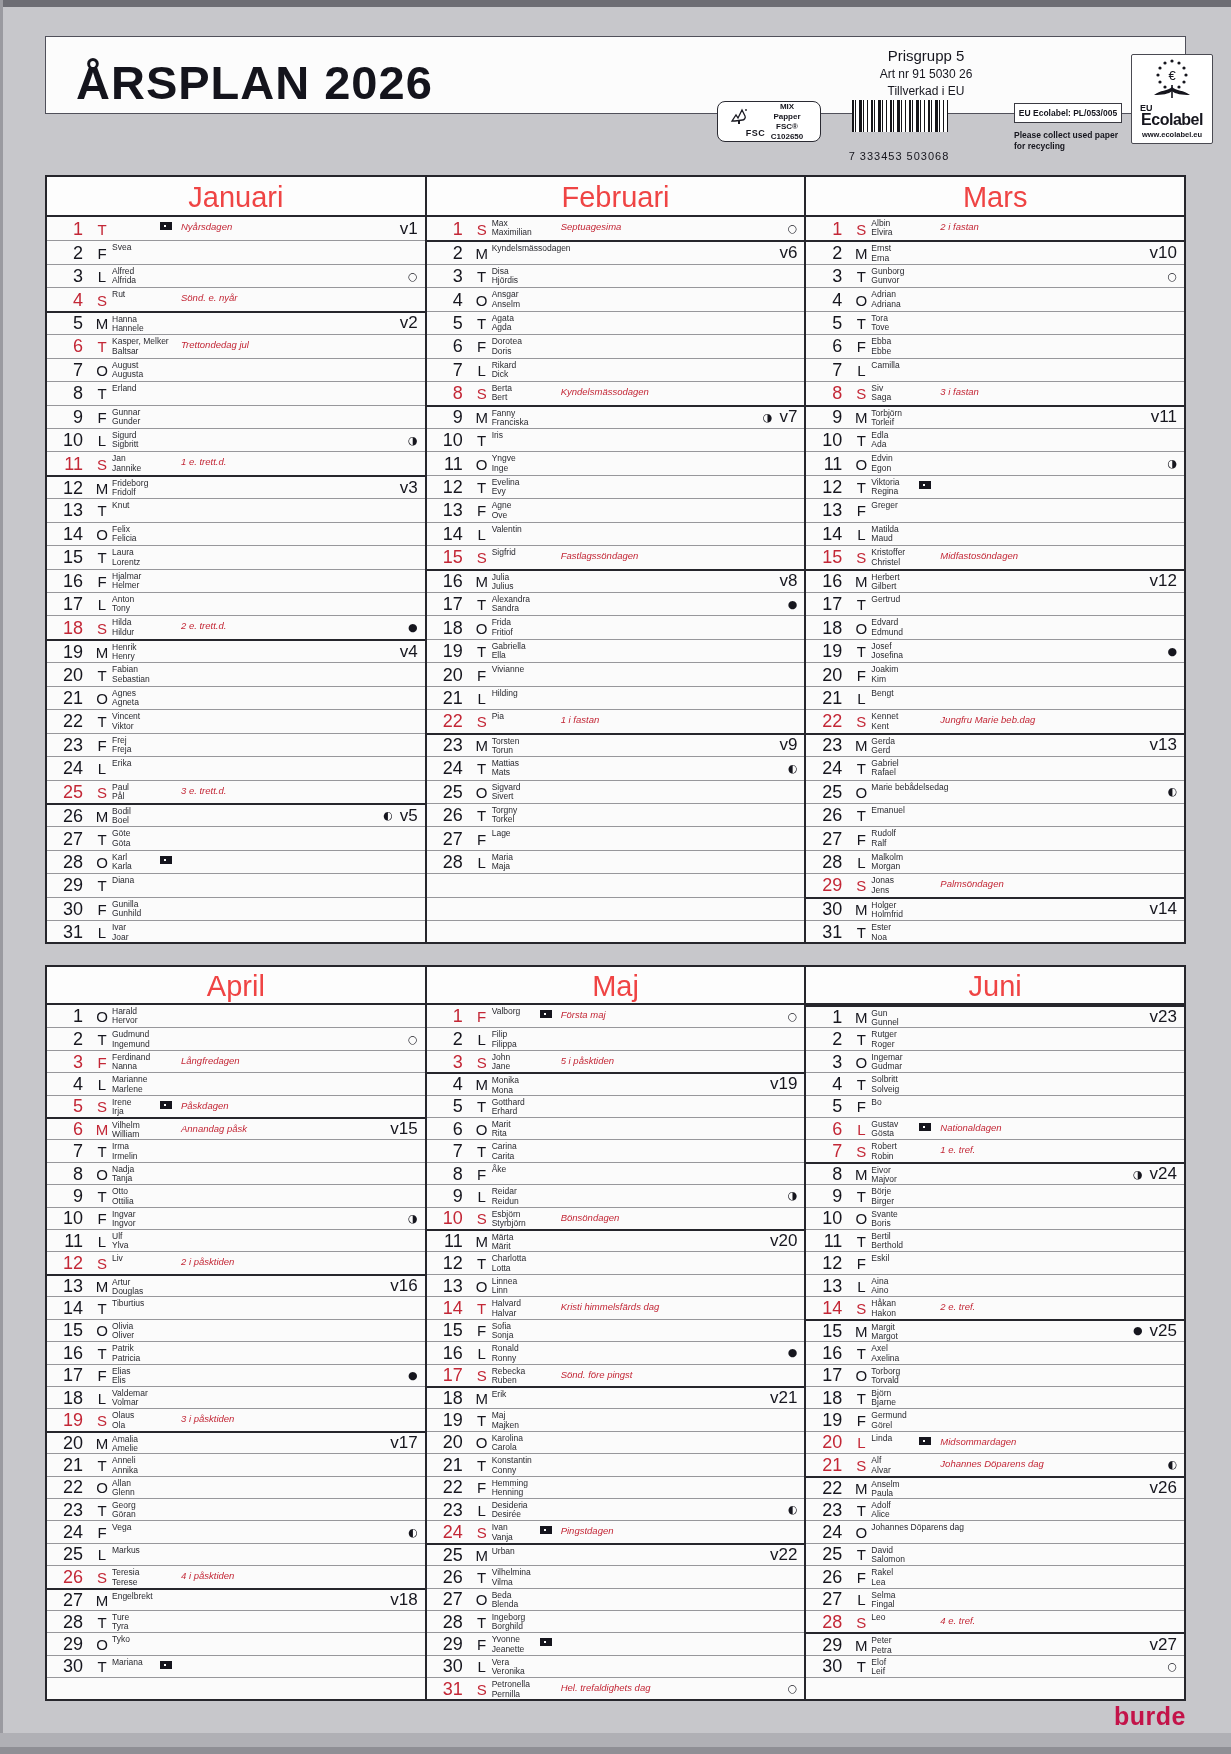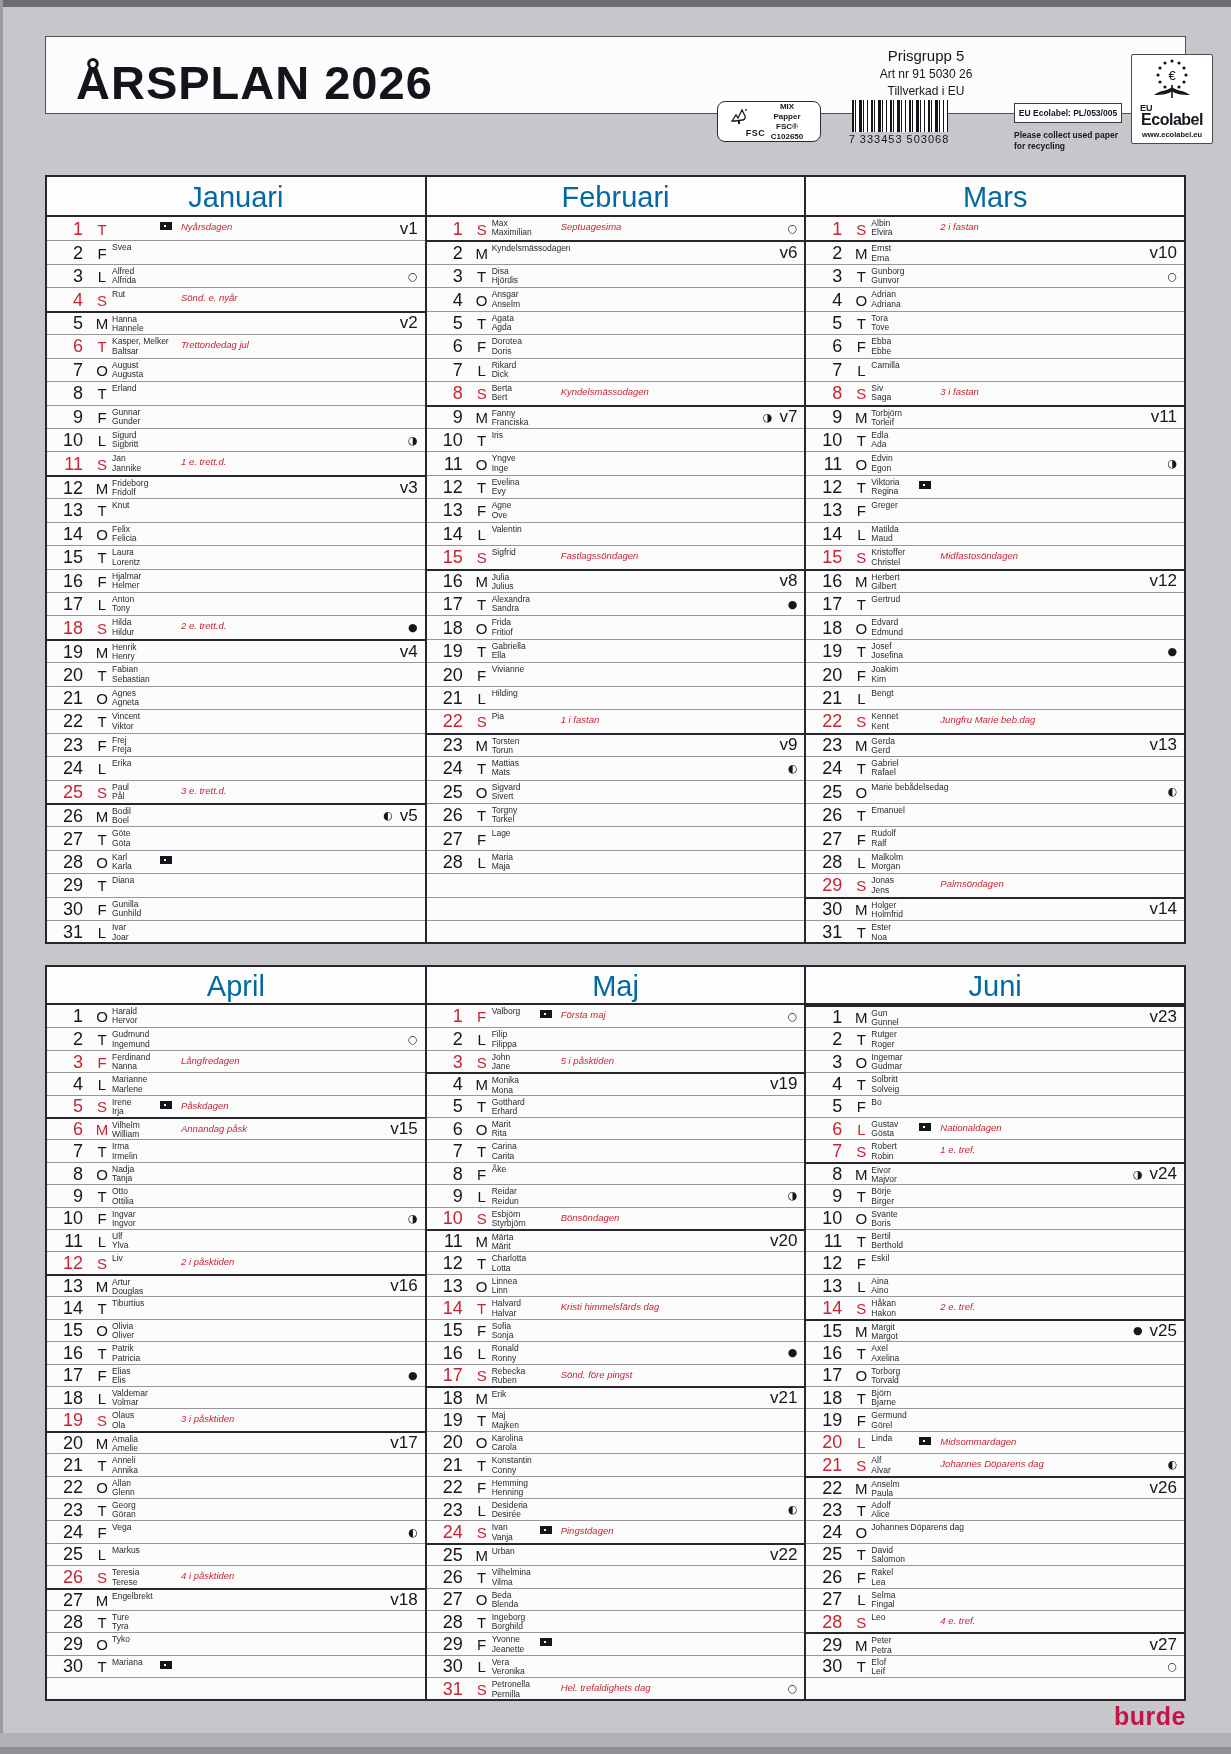--- a/index.html
+++ b/index.html
@@ -38,21 +38,21 @@
   .fsc-word { font-size:9px; font-weight:700; letter-spacing:0.5px;margin-left:33px; }
   .fsc-text { font-size:8px; font-weight:700; text-align:center; line-height:10px; flex:1; }
   .barcode-wrap { position:absolute; left:798px; top:63px; width:110px; }
   .barcode {
     height:32px; margin-left:8px; width:96px;
     background:repeating-linear-gradient(to right,
       #141418 0 2px, #fff 2px 3px, #141418 3px 4px, #fff 4px 7px,
       #141418 7px 10px, #fff 10px 11px, #141418 11px 12px, #fff 12px 15px,
       #141418 15px 16px, #fff 16px 19px);
   }
-  .barcode-digits { font-size:11px; letter-spacing:1px; margin-top:1px; text-align:center; }
+  .barcode-digits { font-size:11px; letter-spacing:1px; margin-top:18px; text-align:center; }
   .ecolicense-box {
     position:absolute; left:968px; top:66px; width:108px; height:20px;
     border:1px solid #3a3a42; display:flex; align-items:center; justify-content:center;
     font-size:8.5px; font-weight:700; background:#fff;
   }
   .recycle-note { position:absolute; left:968px; top:93px; width:120px; font-size:8.5px; font-weight:700; line-height:10.5px; }
   .ecolabel-box {
     position:absolute; left:1085px; top:17px; width:82px; height:90px;
     border:1px solid #4a4a52; border-radius:2px; background:#fff; text-align:center;
   }
@@ -65,21 +65,21 @@
   .cal-table {
     position:absolute; left:45px; width:1141px;
     background:#fbfbfb; border:2px solid #26262c;
     display:flex; overflow:hidden;
   }
   .t1 { top:175px; height:769px; }
   .t2 { top:965px; height:736px; }
   .month { flex:1 1 0; min-width:0; position:relative; }
   .month:not(:last-child) { border-right:2px solid #26262c; }
   .mh {
-    text-align:center; font-size:29px; font-weight:400; color:#0369a1;
+    text-align:center; font-size:29px; font-weight:400; color:#ef4444;
     border-bottom:2px solid #26262c; background:#fdfdfd;
   }
   .t1 .mh { height:40px; line-height:40px; }
   .t2 .mh { height:38px; line-height:38px; }
   .row { position:relative; border-top:1px solid #97979b; background:#fbfbfb; }
   .t1 .row { height:23.45px; }
   .t2 .row { height:22.42px; }
   .row:first-child { border-top:none; }
   .row.wk { border-top:2px solid #26262c; }
   .dnum {

